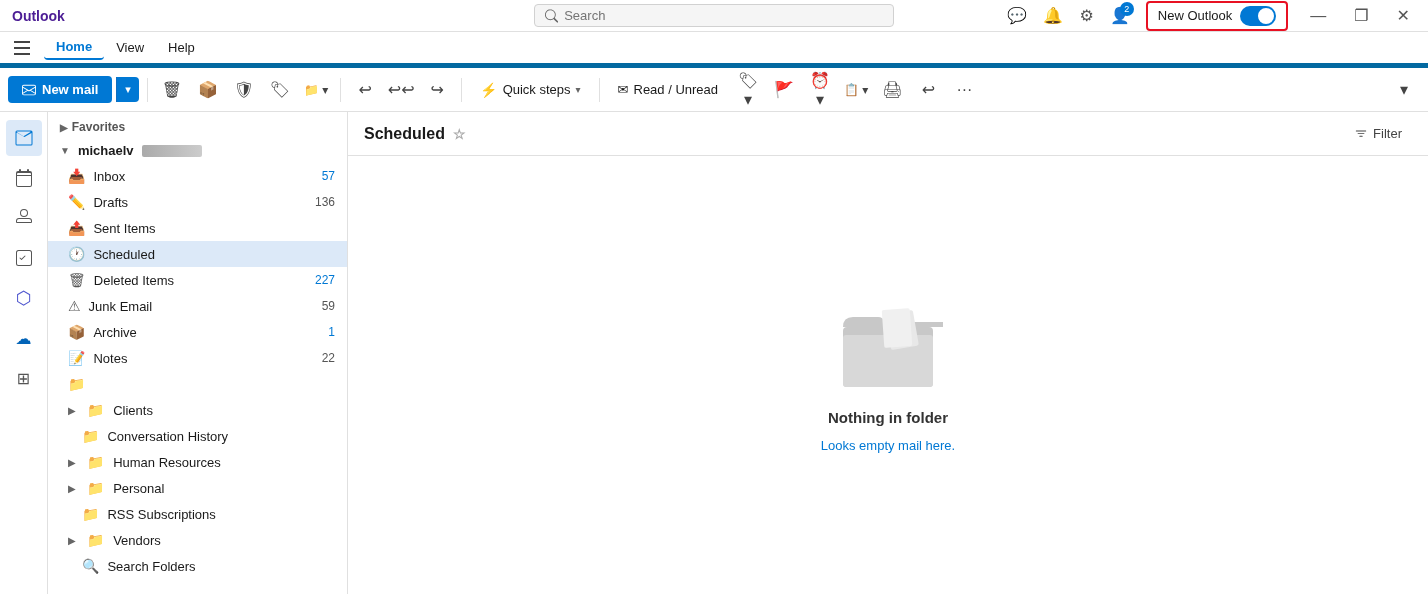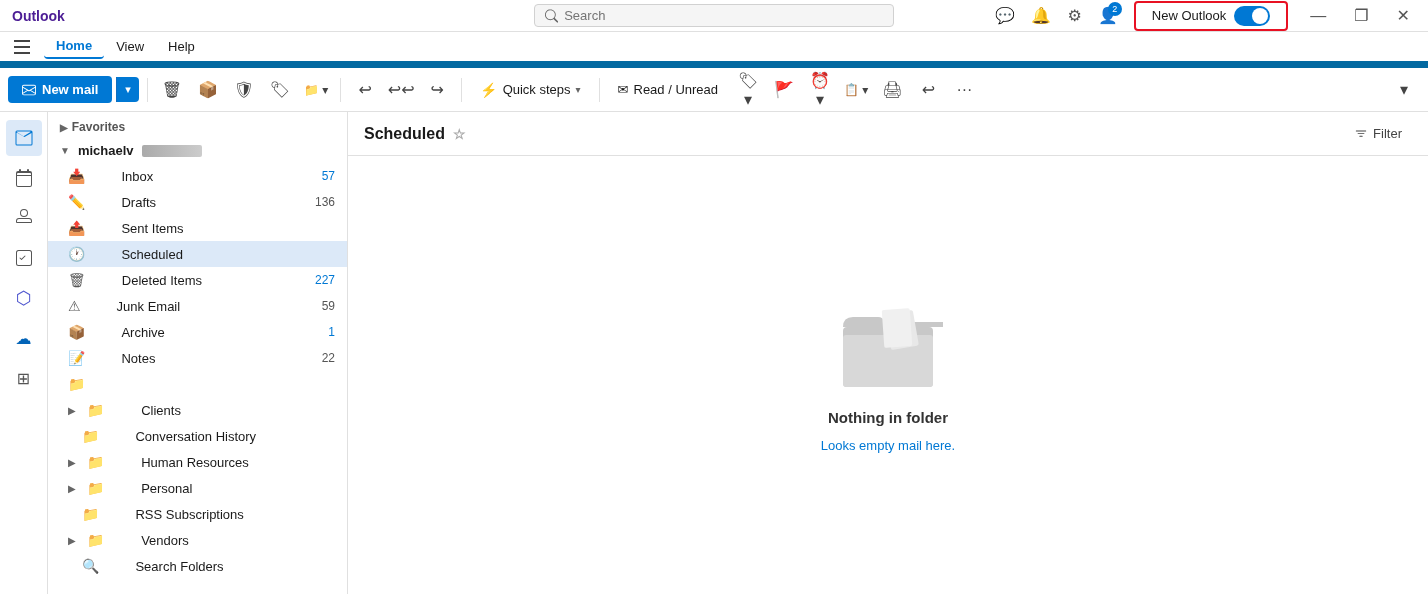--- a/index.html
+++ b/index.html
@@ -46,21 +46,21 @@
       display: flex;
       align-items: center;
       gap: 16px;
     }
     .new-outlook-box {
       display: flex;
       align-items: center;
       gap: 8px;
       border: 2px solid #e81123;
       border-radius: 4px;
-      padding: 3px 16px;
+      padding: 3px 10px;
       background: #fff;
     }
     .new-outlook-label {
       font-size: 13px;
       color: #1a1a1a;
     }
     .toggle-switch {
       width: 36px;
       height: 20px;
       background: #0078d4;
@@ -85,21 +85,21 @@
       padding: 0 6px;
     }
 
     
     .menu-bar {
       height: 36px;
       background: #fff;
       display: flex;
       align-items: center;
       padding: 0 8px;
-      border-bottom: 7px solid #0369a1;
+      border-bottom: 5px solid #0369a1;
     }
     .hamburger-btn {
       width: 28px;
       height: 28px;
       display: flex;
       flex-direction: column;
       justify-content: center;
       align-items: center;
       gap: 4px;
       cursor: pointer;
@@ -264,21 +264,21 @@
       align-items: center;
       padding: 5px 12px 5px 20px;
       cursor: pointer;
       border-radius: 0;
       gap: 8px;
       font-size: 13px;
       color: #1a1a1a;
     }
     .folder-item.active { background: #dce9f8; }
     .folder-item .folder-icon { font-size: 14px; color: #555; flex-shrink: 0; }
-    .folder-item .folder-name { flex: 1; margin-left: 28px; }
+    .folder-item .folder-name { flex: 1; }
     .folder-item .folder-count { color: #0078d4; font-size: 12px; }
     .folder-item .folder-count.normal { color: #555; }
     .expand-icon { font-size: 10px; color: #666; margin-right: 4px; }
 
     
     .email-area {
       flex: 1;
       background: #fff;
       display: flex;
       flex-direction: column;

